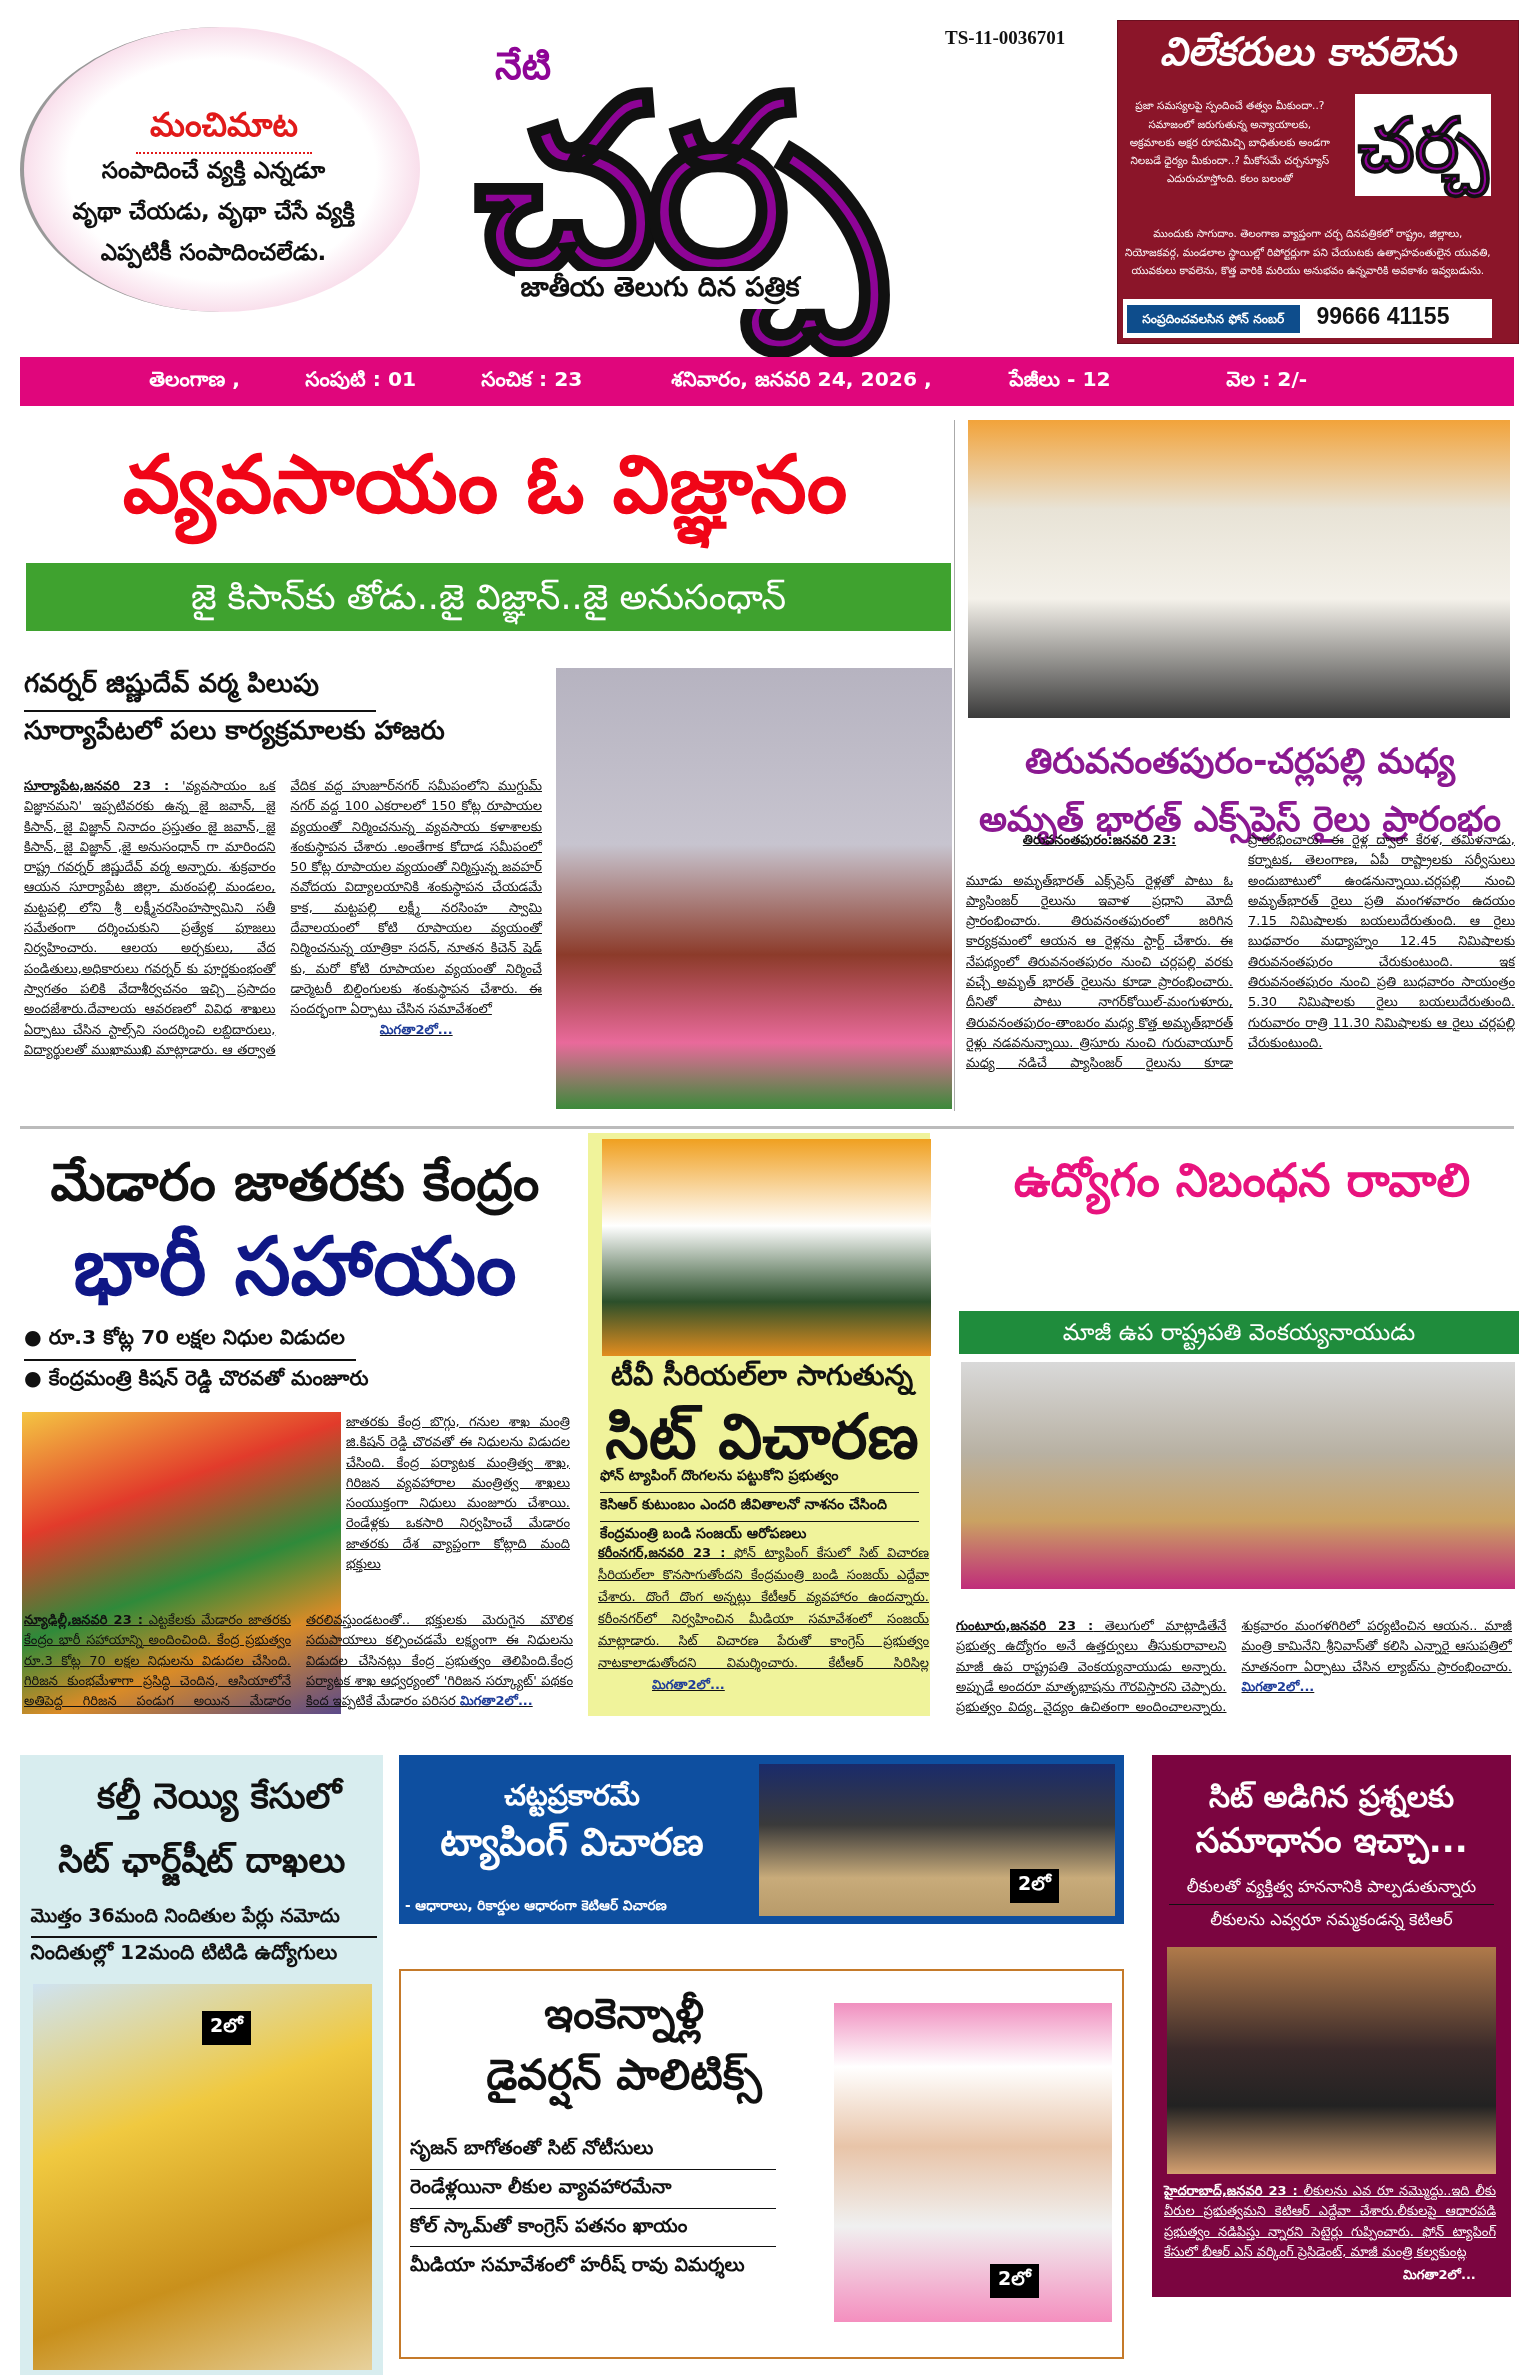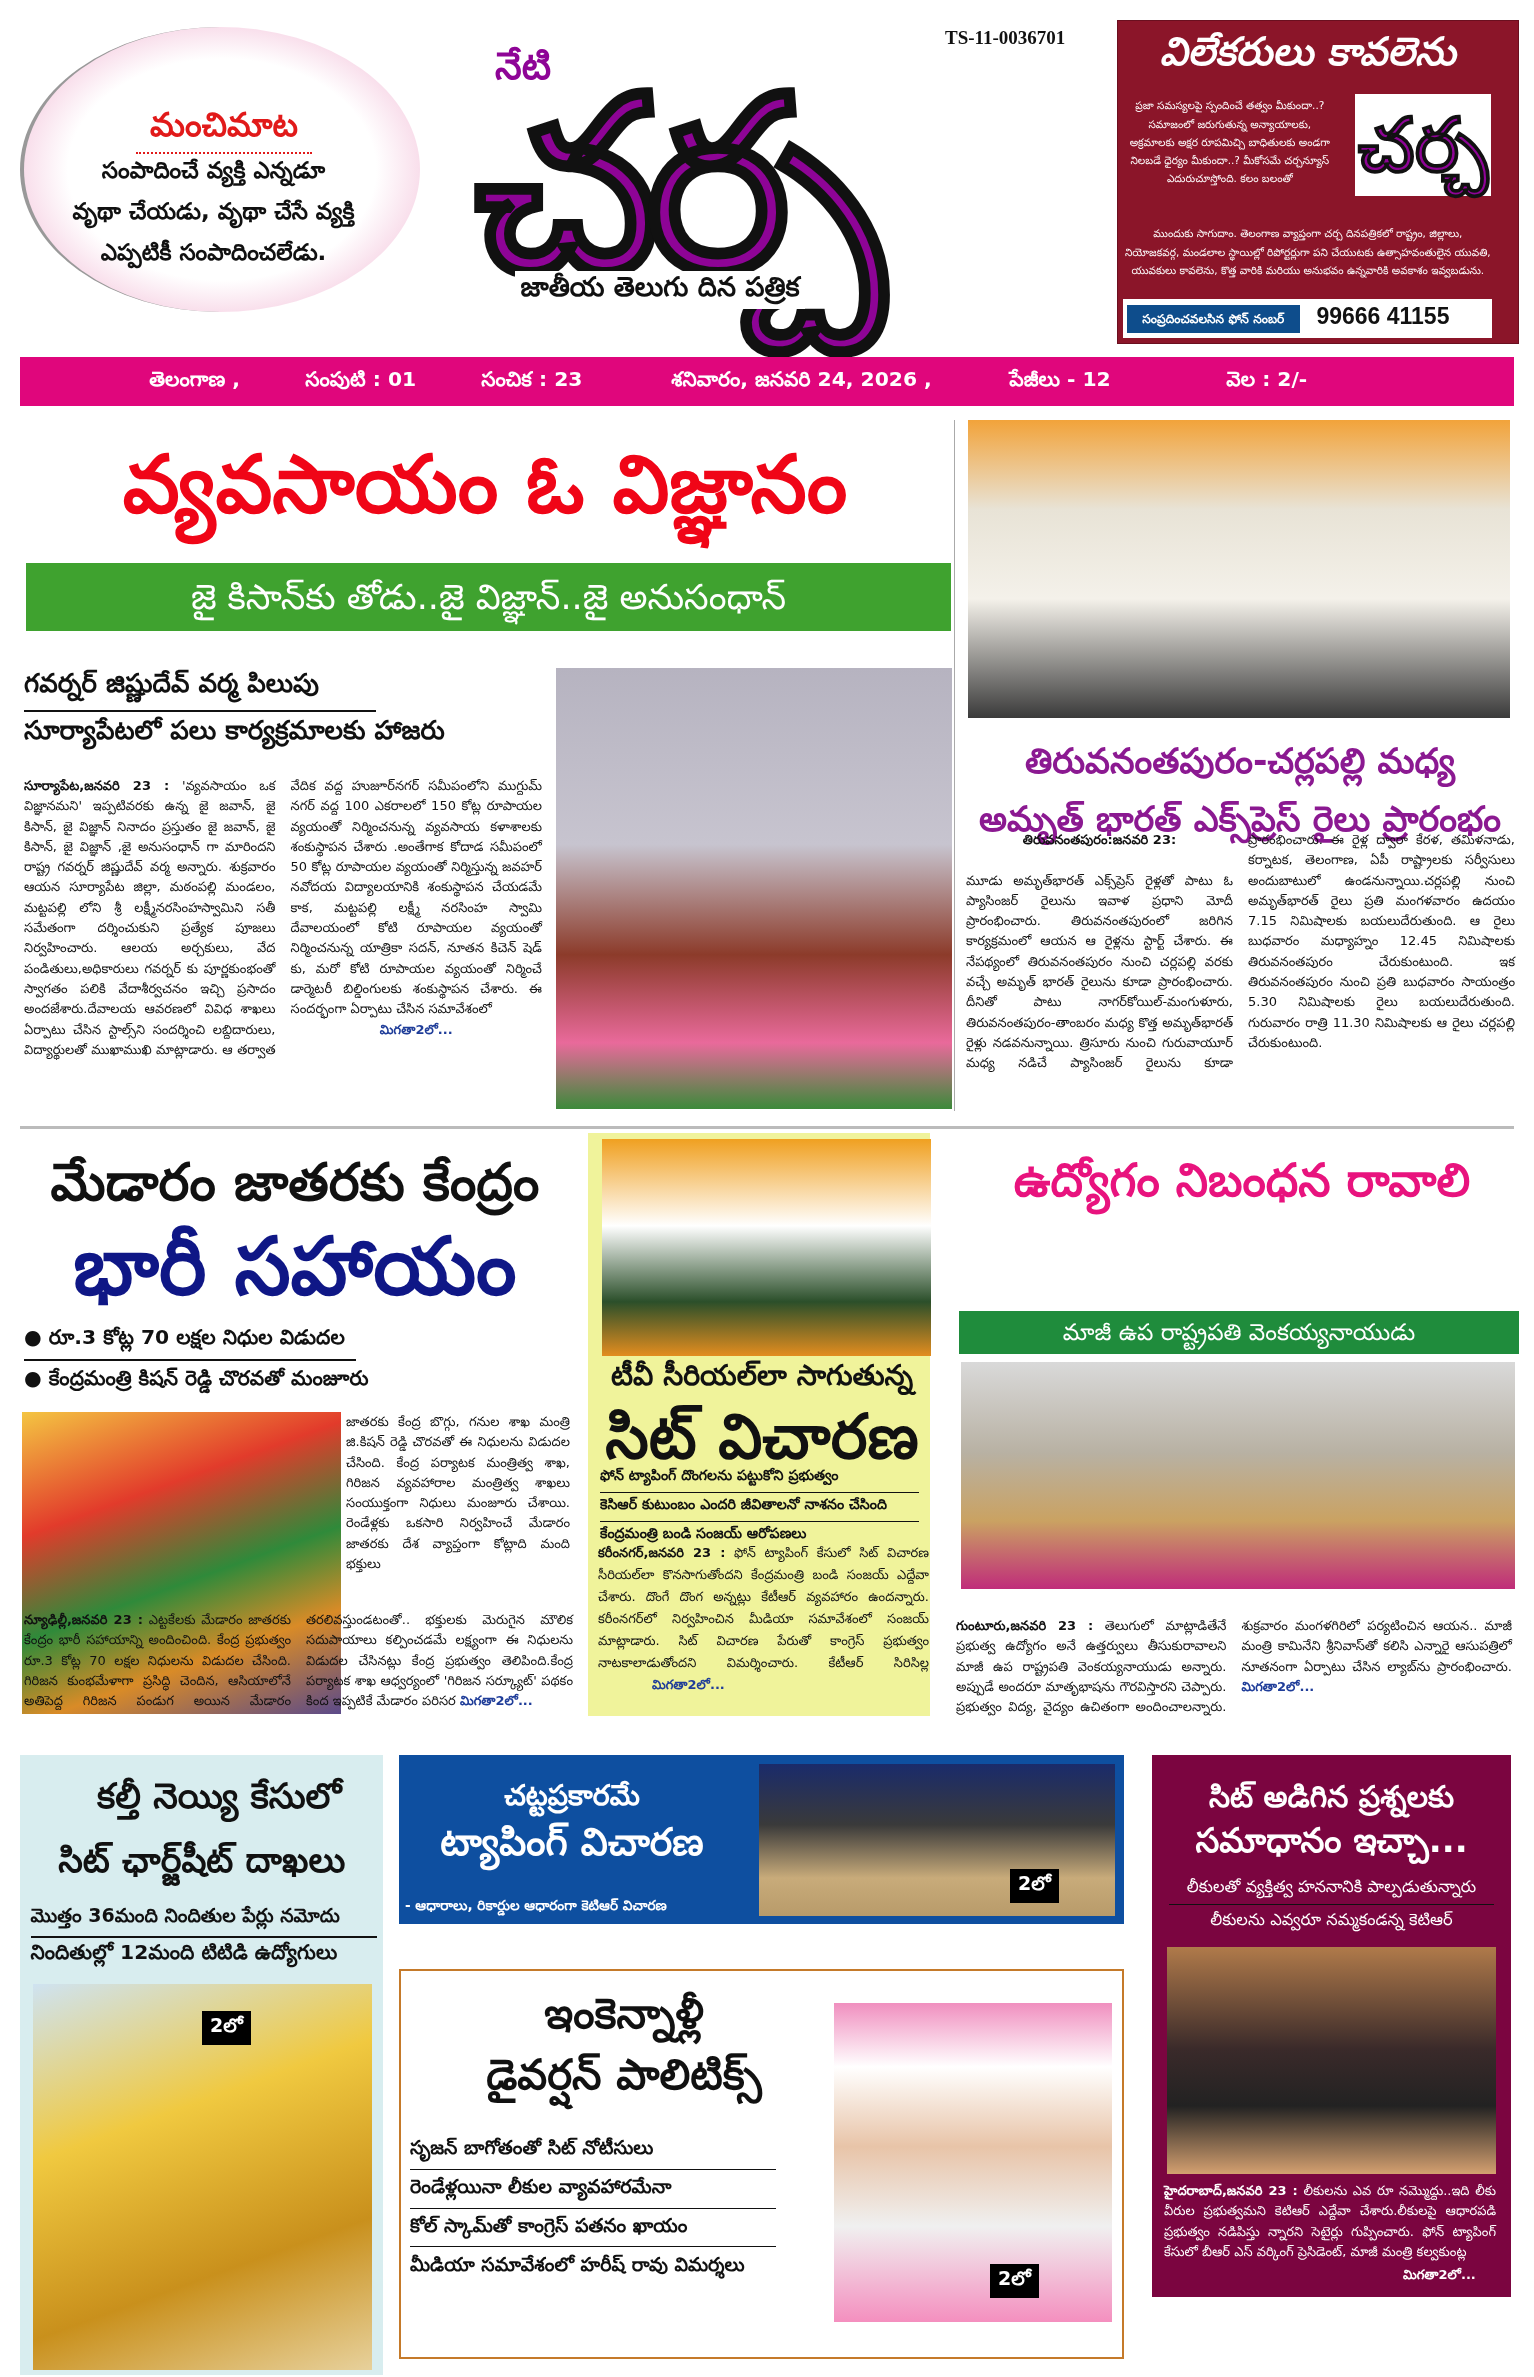--- a/index.html
+++ b/index.html
@@ -1,19 +1,19 @@
 <!DOCTYPE html>
 <html style="font-size:11px"><head>
 <meta charset="utf-8">
 <style>
   * { box-sizing: border-box; margin: 0; padding: 0; }
   body { width: 1534px; height: 2377px; background: #fff; font-family: "DejaVu Sans", sans-serif; color: #111; position: relative; overflow: hidden; }
   .abs { position: absolute; }
   .photo { background: linear-gradient(135deg, #8a7a6a, #c8b8a0 40%, #6a5a4a); overflow: hidden; }
-  .txt { font-size: 13px; line-height: 20.3px; text-align: justify; }
+  .txt { font-size: 13px; line-height: 20.3px; text-align: justify; text-decoration: underline; }
   .txt b { font-weight: bold; }
   .more { color: #1f3d99; font-weight: bold; font-size: 13px; }
   .col2 { column-count: 2; column-gap: 15px; }
 
   
   #quote-cloud { left: 20.3px; top: 27px; width: 400px; height: 285px; border-radius: 50%; background: radial-gradient(ellipse at center, #fff 55%, #f7d6e6 75%, #fff 90%); border-left: 4.1px solid #999; }
   #quote-title { left: 136px; top: 68px; width: 176px; text-align: center; color: #e11a1a; font-weight: bold; font-size: 33px; border-bottom: 2px dotted #e11a1a; margin-top: 37px; }
   #quote-body { left: 54px; top: 136px; width: 319px; text-align: center; font-size: 23px; line-height: 41px; font-weight: bold; margin-top: 14px; }
   #logo-small { left: 495px; top: 44px; color: #8e0496; font-size: 38px; font-weight: bold; }
   #logo-main { left: 474px; top: 41px; width: 380px; height: 291px; }

